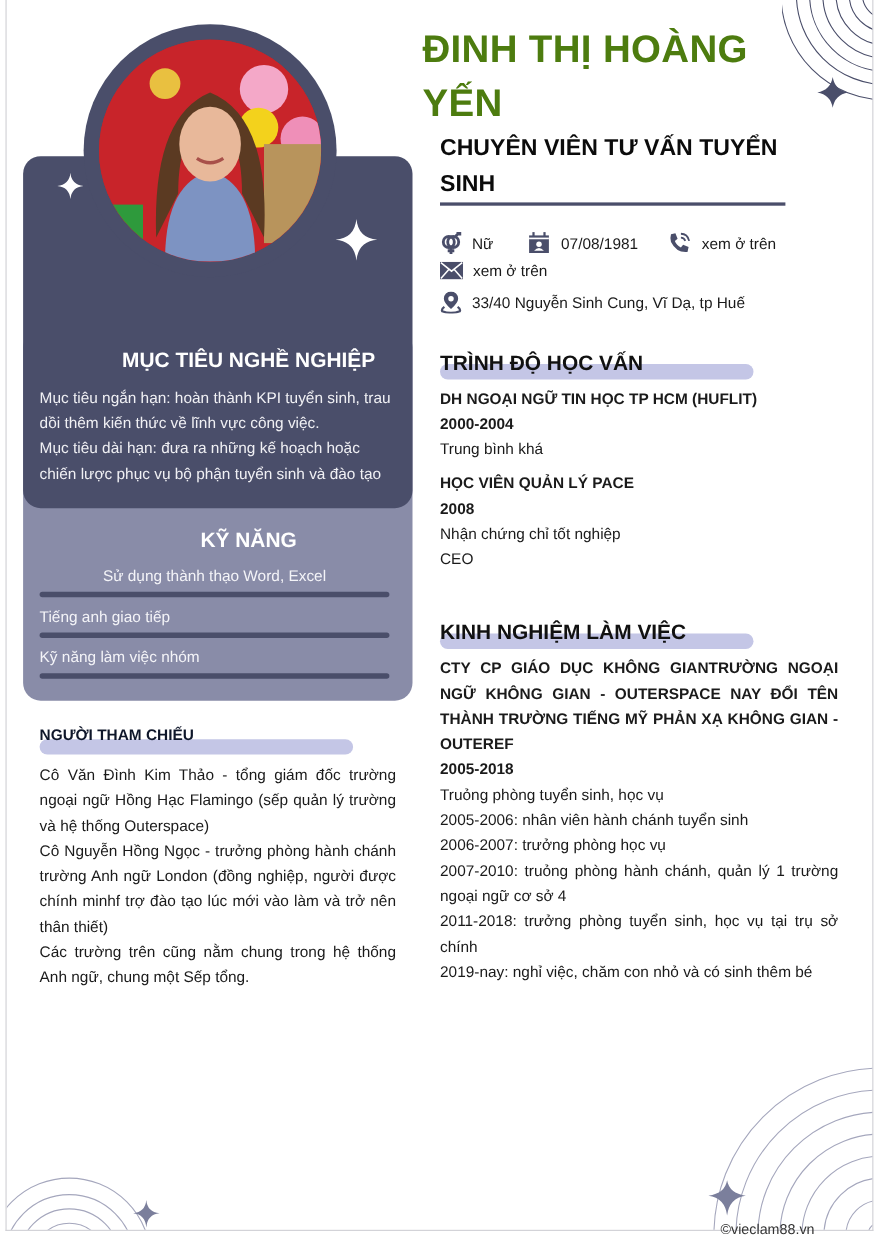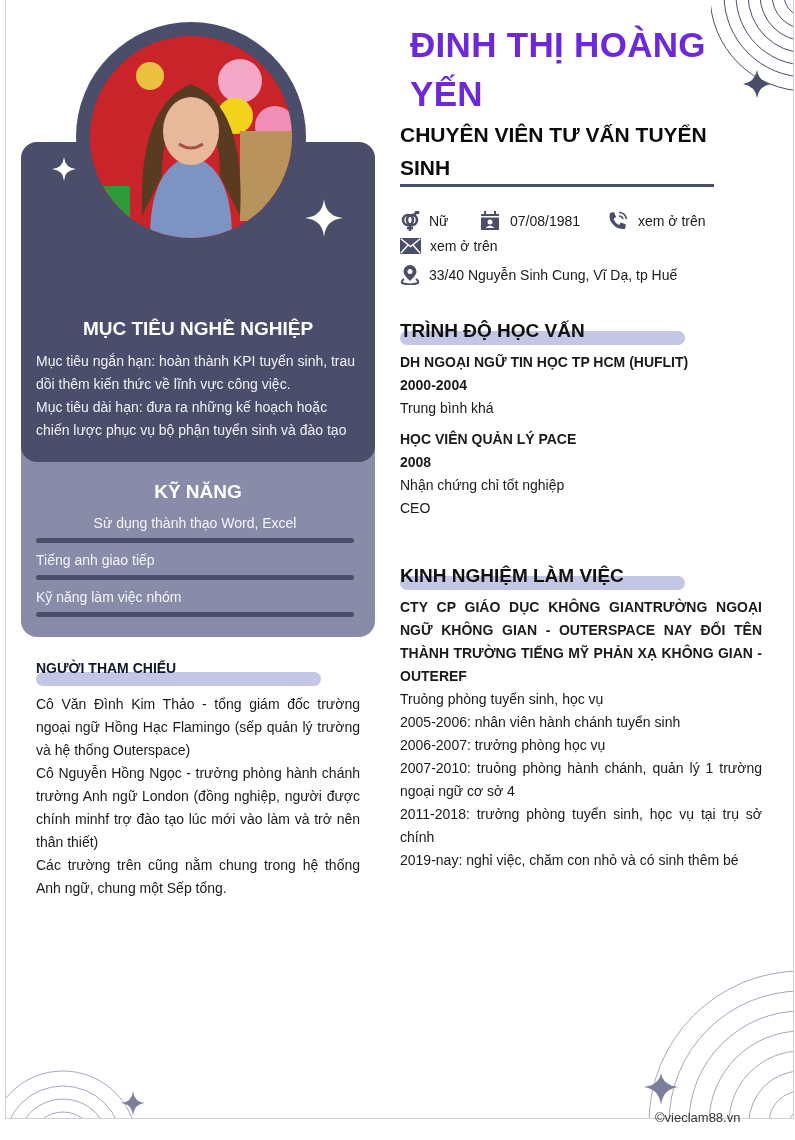--- a/index.html
+++ b/index.html
@@ -5,30 +5,30 @@
   html,body{margin:0;padding:0;background:#ffffff;}
   body{width:795px;height:1140px;position:relative;overflow:hidden;font-family:"Liberation Sans","DejaVu Sans",sans-serif;color:#1a1a1a;}
   .page{position:absolute;left:5px;top:0;width:789px;height:1119px;border:1px solid #cfcfd4;border-top:none;box-sizing:border-box;background:#fff;overflow:hidden;}
   .deco{position:absolute;pointer-events:none;}
   
   .left-card{position:absolute;left:21px;top:142px;width:354px;height:320px;background:#4a4e6a;border-radius:16px;z-index:2;}
   .skills-card{position:absolute;left:21px;top:300px;width:354px;height:337px;background:#898ca8;border-radius:16px;z-index:1;}
   .photo-ring{position:absolute;left:76px;top:22px;width:230px;height:230px;border-radius:50%;background:#4a4e6a;z-index:3;}
   .photo{position:absolute;left:90px;top:36px;width:202px;height:202px;border-radius:50%;overflow:hidden;z-index:4;background:#c0282a;}
   .sparkle{position:absolute;z-index:5;}
-  .sec-title-light{position:absolute;left:21px;width:354px;text-align:center;color:#fff;font-weight:bold;font-size:19px;z-index:5;}
+  .sec-title-light{position:absolute;left:21px;width:354px;text-align:center;color:#fff;font-weight:bold;font-size:19px;z-index:5;padding-left:28px;}
   .obj-text{position:absolute;left:36px;top:350px;width:325px;color:#f0f0f4;font-size:14px;line-height:23px;z-index:5;}
   .skill{position:absolute;left:36px;width:318px;z-index:5;}
   .skill .lbl{color:#f4f4f8;font-size:14px;line-height:18px;}
   .skill .bar{height:5px;border-radius:3px;background:#4a4e6a;margin-top:6px;}
   .ref-title{position:absolute;left:36px;top:660px;font-size:14px;font-weight:bold;color:#0f172a;z-index:2;}
   .hl{position:absolute;height:14px;border-radius:7px;background:#c4c6e6;z-index:1;}
   .ref-text{position:absolute;left:36px;top:693px;width:324px;font-size:14px;line-height:23px;text-align:justify;color:#1a1a1a;}
   
-  .name{position:absolute;left:410px;top:20px;width:320px;font-size:35px;line-height:49px;font-weight:bold;color:#6d28d9;letter-spacing:0.3px;}
+  .name{position:absolute;left:384px;top:20px;width:320px;font-size:35px;line-height:49px;font-weight:bold;color:#4d7c0f;letter-spacing:0.3px;}
   .job{position:absolute;left:400px;top:118px;width:320px;font-size:21px;line-height:33px;font-weight:bold;color:#0b0b0b;}
   .job-line{position:absolute;left:400px;top:184px;width:314px;height:3px;background:#4a4e6a;}
   .info-row{position:absolute;display:flex;align-items:center;font-size:14px;color:#1a1a1a;}
   .info-row svg{margin-right:9px;}
   .sec-title{position:absolute;left:400px;font-size:19px;font-weight:bold;color:#111;z-index:2;}
   .block{position:absolute;left:400px;width:362px;font-size:14px;line-height:23px;color:#1a1a1a;}
   .block .b{font-weight:bold;}
   .justify{text-align:justify;}
   .watermark{position:absolute;left:655px;top:1089px;font-family:Liberation Sans, sans-serif;font-size:13px;color:#333;margin-top:21px;}
 </style>
@@ -192,20 +192,21 @@
     <div>Nhận chứng chỉ tốt nghiệp</div>
     <div>CEO</div>
   </div>
 </div>
 
 <div class="hl" style="left:400px;top:576px;width:285px;"></div>
 <div class="sec-title" style="top:565px;">KINH NGHIỆM LÀM VIỆC</div>
 <div class="block" style="top:596px;">
   <div>
     <div class="b justify">CTY CP GIÁO DỤC KHÔNG GIANTRƯỜNG NGOẠI NGỮ KHÔNG GIAN - OUTERSPACE NAY ĐỔI TÊN THÀNH TRƯỜNG TIẾNG MỸ PHẢN XẠ KHÔNG GIAN - OUTEREF</div>
+    <div class="b">2005-2018</div>
     <div>Truỏng phòng tuyển sinh, học vụ</div>
     <div class="justify">2005-2006: nhân viên hành chánh tuyển sinh</div>
     <div class="justify">2006-2007: trưởng phòng học vụ</div>
     <div class="justify">2007-2010: truỏng phòng hành chánh, quản lý 1 trường ngoại ngữ cơ sở 4</div>
     <div class="justify">2011-2018: trưởng phòng tuyển sinh, học vụ tại trụ sở chính</div>
     <div class="justify">2019-nay: nghỉ việc, chăm con nhỏ và có sinh thêm bé</div>
   </div>
 </div>
 
 <div class="watermark">©vieclam88.vn</div>

